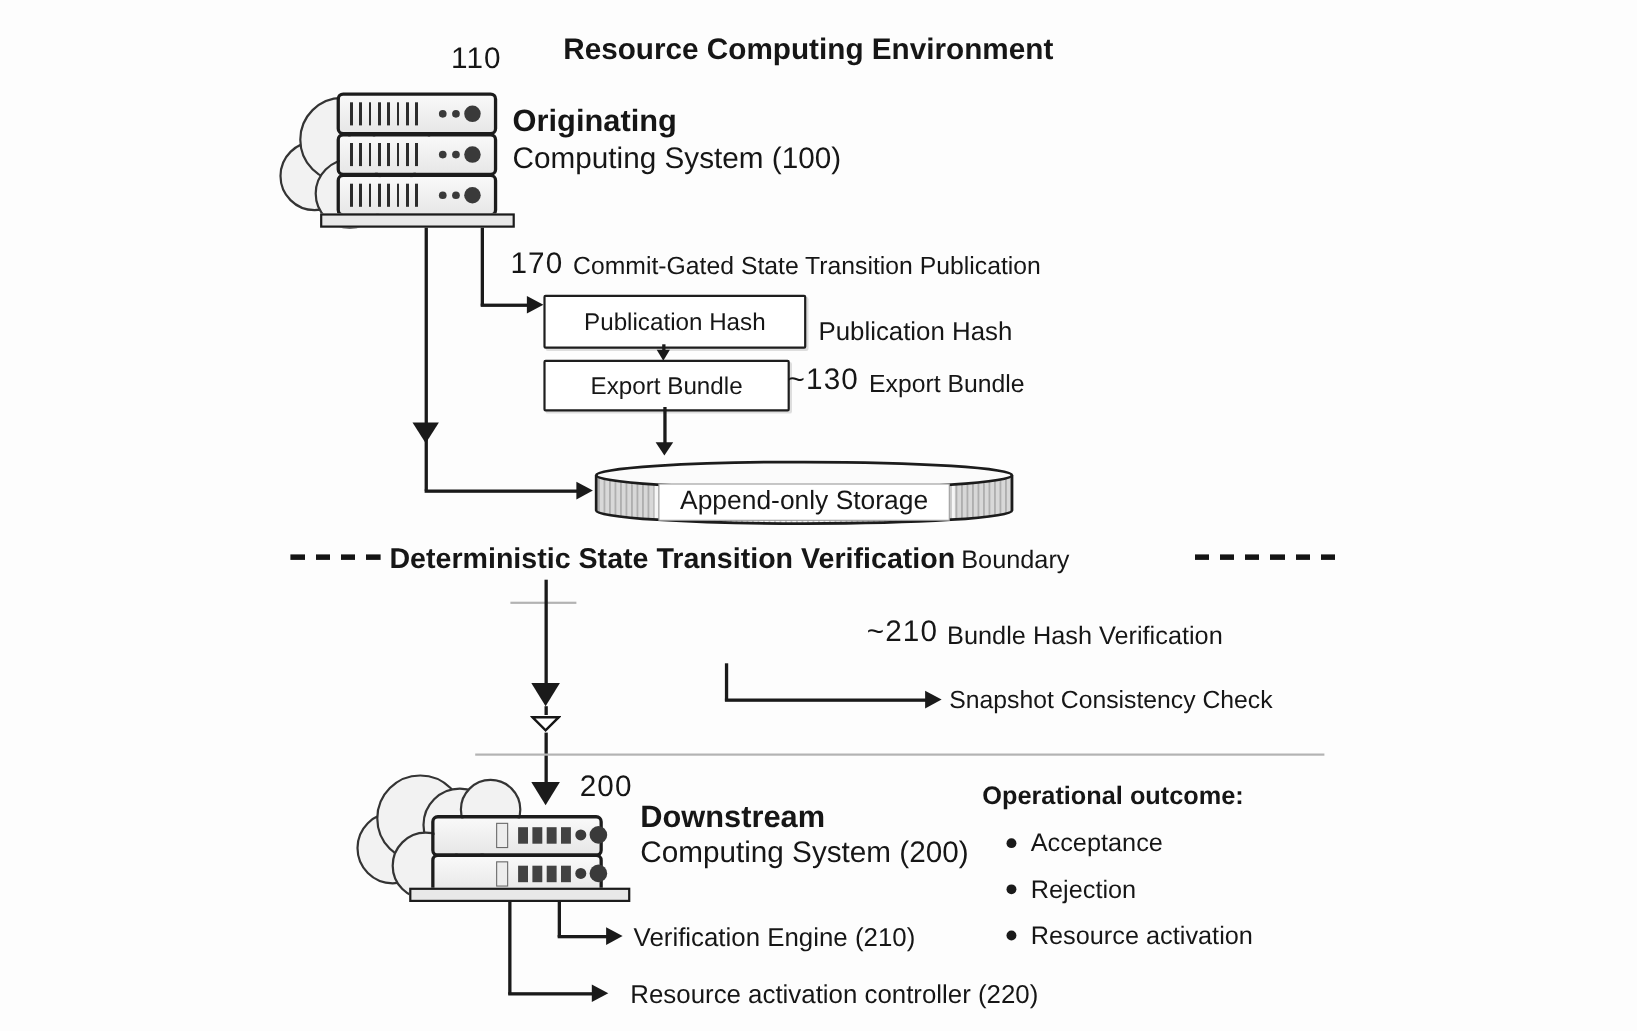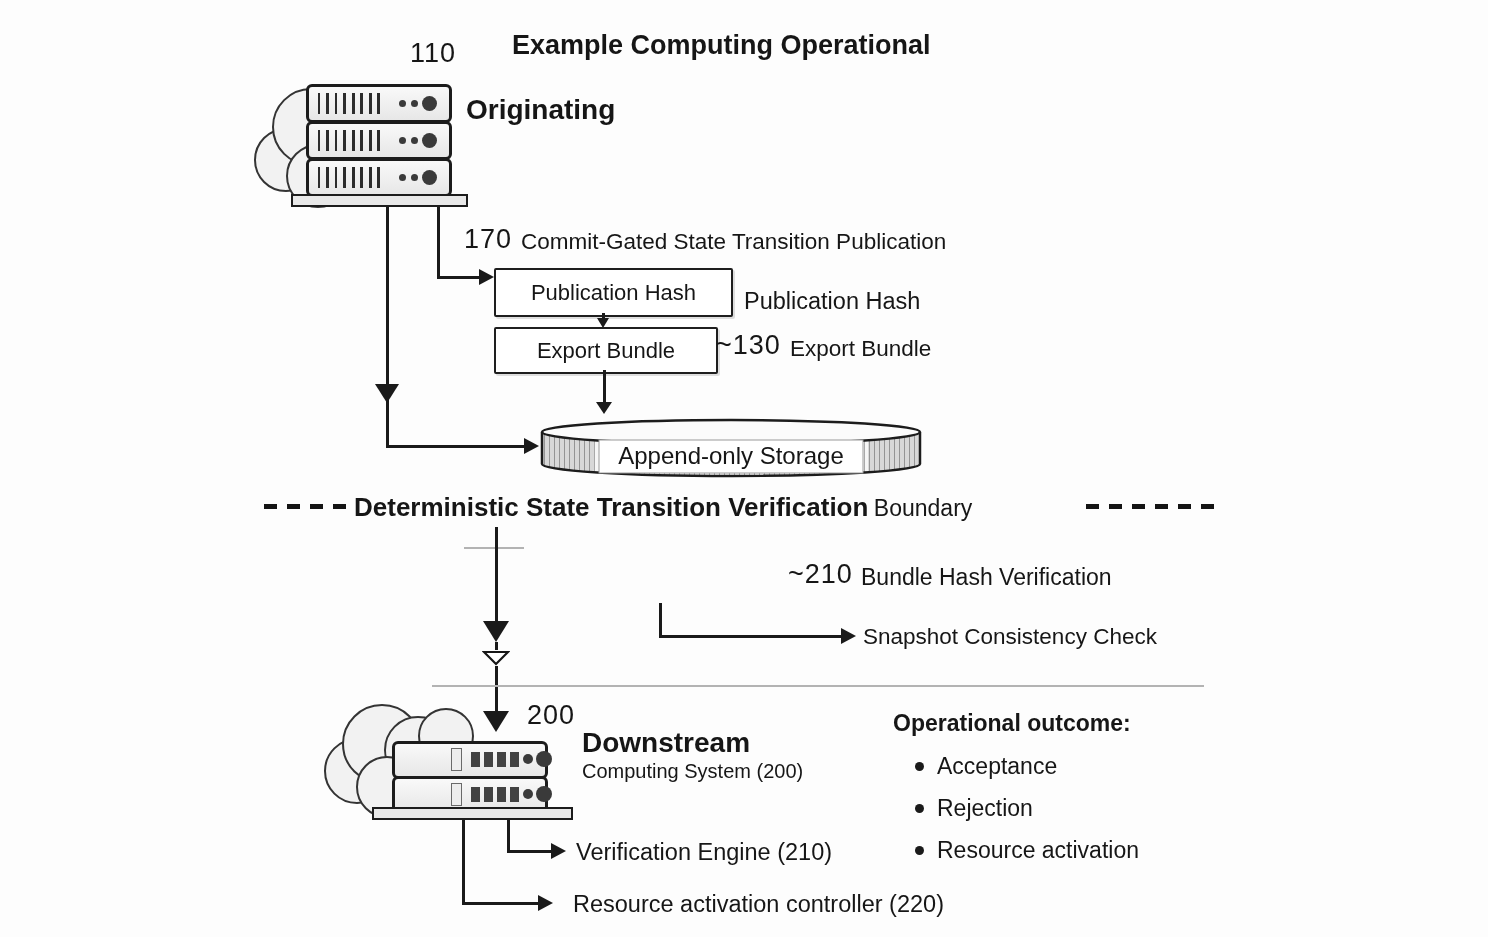--- a/index.html
+++ b/index.html
@@ -36,21 +36,21 @@
   .platform{position:absolute;z-index:2;border:2.5px solid #1c1c1c;background:#e8e8e8;}
   
   .dashes{position:absolute;height:5px;background:repeating-linear-gradient(90deg,#141414 0 13px,transparent 13px 23px);}
   .bullet-dot{display:inline-block;width:9px;height:9px;border-radius:50%;background:#1a1a1a;margin-right:13px;vertical-align:3px;}
 </style>
 </head>
 <body>
 
 <div id="canvas">
 
-  <div class="txt" style="left:512px;top:30px;font-size:27px;font-weight:600;">Example Computing Operational</div>
+  <div class="txt" style="left:512px;top:30px;font-size:27px;font-weight:600;">Resource Computing Environment</div>
 
   <div class="refnum" style="left:410px;top:38px;">110</div>
 
   <div class="cloud" style="left:252px;top:84px;width:150px;height:122px;">
     <div class="puff" style="left:2px;top:44px;width:60px;height:60px;"></div>
     <div class="puff" style="left:20px;top:4px;width:74px;height:74px;"></div>
     <div class="puff" style="left:60px;top:22px;width:66px;height:66px;"></div>
     <div class="puff" style="left:34px;top:60px;width:60px;height:60px;"></div>
     <div class="puff" style="left:86px;top:6px;width:50px;height:50px;"></div>
   </div>
@@ -71,20 +71,21 @@
     <div class="srv" style="left:306px;top:158px;width:140px;height:33px;">
       <div class="vent" style="left:9px;top:6px;width:68px;height:21px;"></div>
       <div class="dot" style="left:90px;top:13px;width:7px;height:7px;"></div>
       <div class="dot" style="left:102px;top:13px;width:7px;height:7px;"></div>
       <div class="dot" style="left:113px;top:9px;width:15px;height:15px;"></div>
     </div>
     <div class="platform" style="left:291px;top:194px;width:173px;height:9px;"></div>
   </div>
 
   <div class="txt" style="left:466px;top:94px;font-size:28px;font-weight:700;">Originating</div>
+  <div class="txt" style="left:466px;top:129px;font-size:27px;">Computing System (100)</div>
 
   <div class="line" style="left:386px;top:205px;width:2.5px;height:241px;"></div>
   <div class="arr-d mid" style="left:375px;top:384px;"></div>
   <div class="line" style="left:386px;top:445px;width:140px;height:2.5px;"></div>
   <div class="arr-r" style="left:524px;top:438px;"></div>
 
   <div class="line" style="left:437px;top:205px;width:2.5px;height:73px;"></div>
   <div class="line" style="left:437px;top:276px;width:44px;height:2.5px;"></div>
   <div class="arr-r" style="left:479px;top:269px;"></div>
 
@@ -184,21 +185,21 @@
       <div class="sq" style="left:89px;top:8px;width:9px;height:15px;"></div>
       <div class="sq" style="left:102px;top:8px;width:9px;height:15px;"></div>
       <div class="sq" style="left:115px;top:8px;width:9px;height:15px;"></div>
       <div class="dot" style="left:128px;top:10px;width:10px;height:10px;"></div>
       <div class="dot" style="left:141px;top:7px;width:16px;height:16px;"></div>
     </div>
     <div class="platform" style="left:372px;top:807px;width:197px;height:9px;"></div>
   </div>
 
   <div class="txt" style="left:582px;top:727px;font-size:28px;font-weight:700;">Downstream</div>
-  <div class="txt" style="left:582px;top:760px;font-size:20px;">Computing System (200)</div>
+  <div class="txt" style="left:582px;top:760px;font-size:27px;">Computing System (200)</div>
 
   <div class="txt" style="left:893px;top:710px;font-size:23px;font-weight:600;">Operational outcome:</div>
   <div class="txt" style="left:915px;top:753px;font-size:23px;">
     <span class="bullet-dot"></span><span>Acceptance</span>
   </div>
   <div class="txt" style="left:915px;top:795px;font-size:23px;">
     <span class="bullet-dot"></span><span>Rejection</span>
   </div>
   <div class="txt" style="left:915px;top:837px;font-size:23px;">
     <span class="bullet-dot"></span><span>Resource activation</span>

